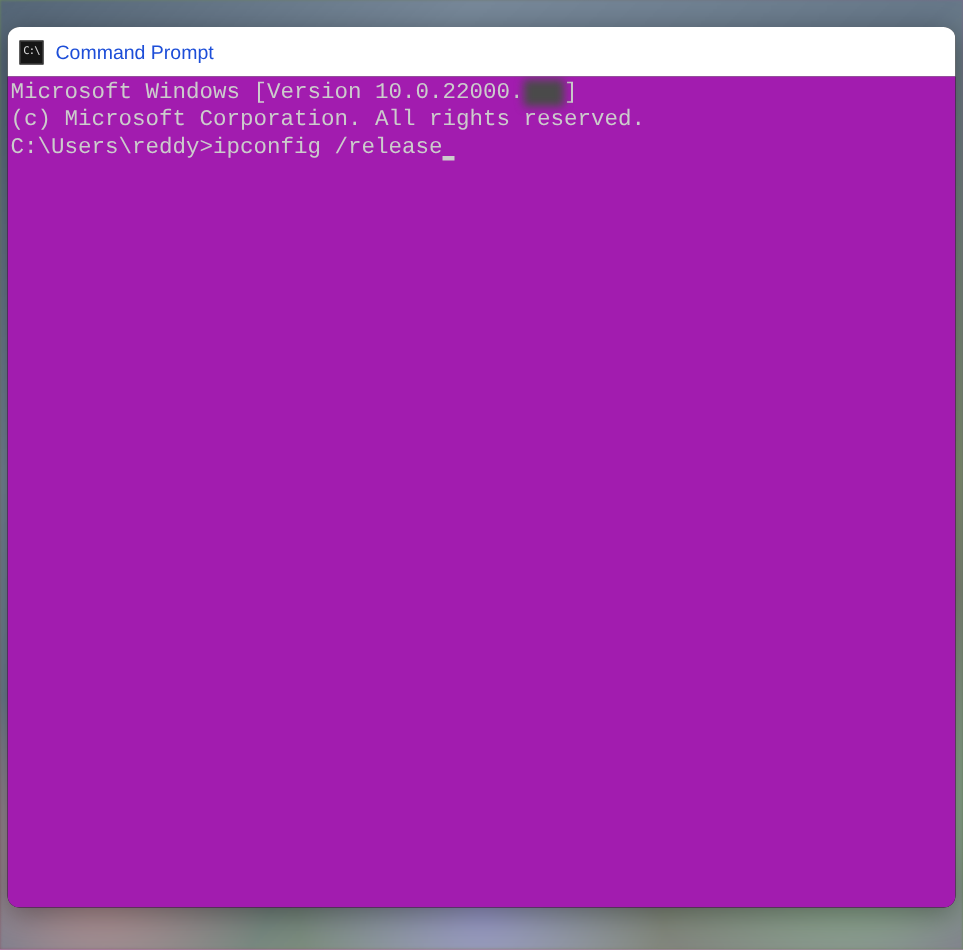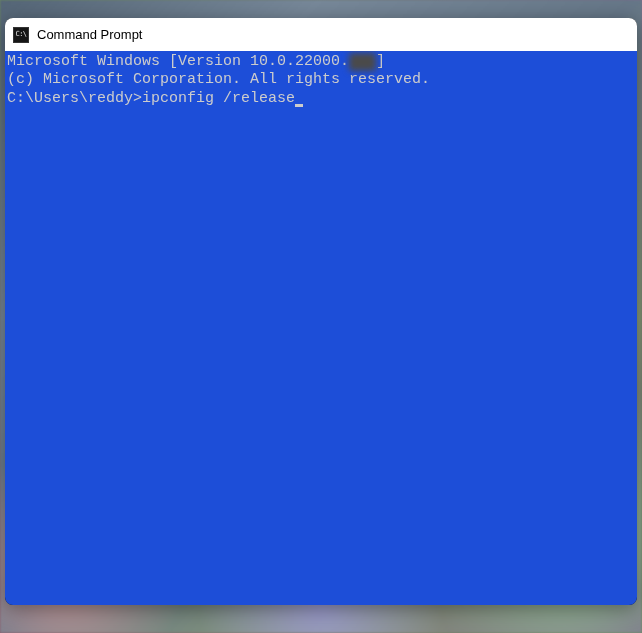--- a/index.html
+++ b/index.html
@@ -60,26 +60,26 @@
     }
     .app-icon-inner {
       color: #e0e0e0;
       font-size: 7px;
       font-family: monospace;
       line-height: 1;
       letter-spacing: -0.5px;
     }
     .title-text {
       font-size: 13px;
-      color: #000000;
+      color: #1d4ed8;
       font-weight: 400;
     }
     .terminal-area {
       flex: 1;
-      background: #1d4ed8;
+      background: #a21caf;
       padding: 2px 2px;
       font-family: Consolas, "Courier New", monospace;
       font-size: 15px;
       line-height: 1.22;
       color: #cccccc;
       white-space: pre;
       overflow: hidden;
     }
     .terminal-line {
       display: block;

